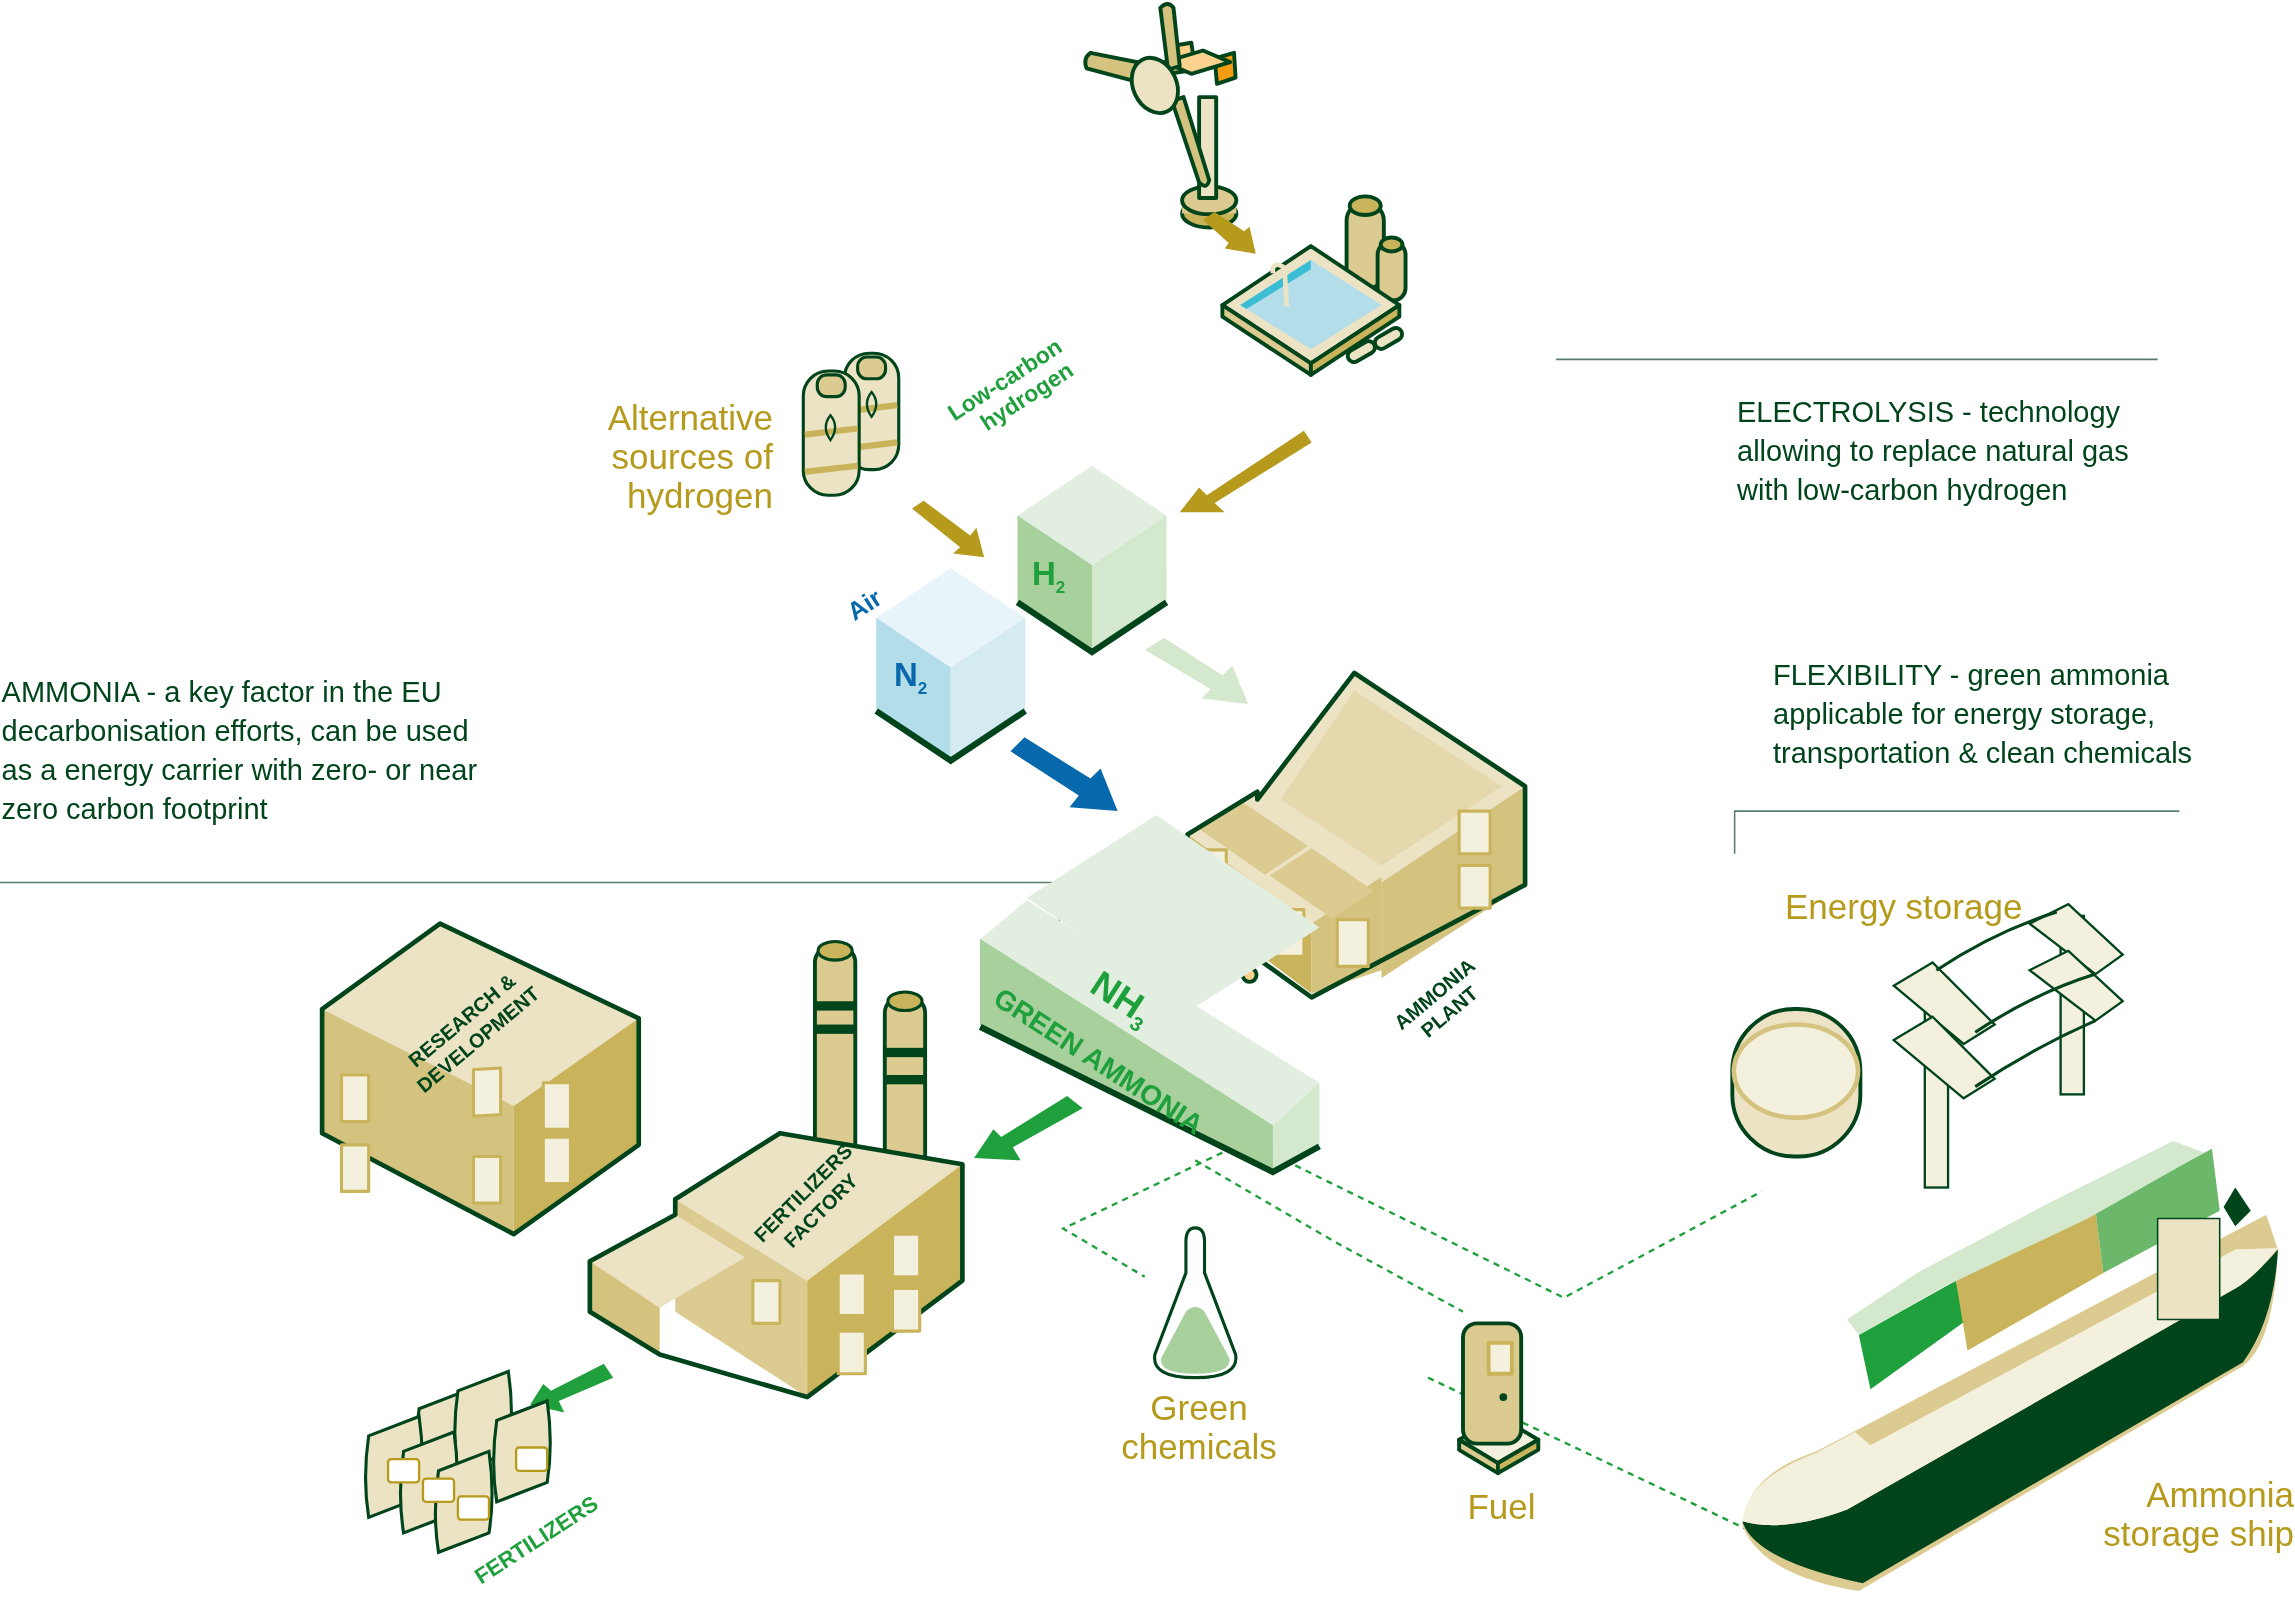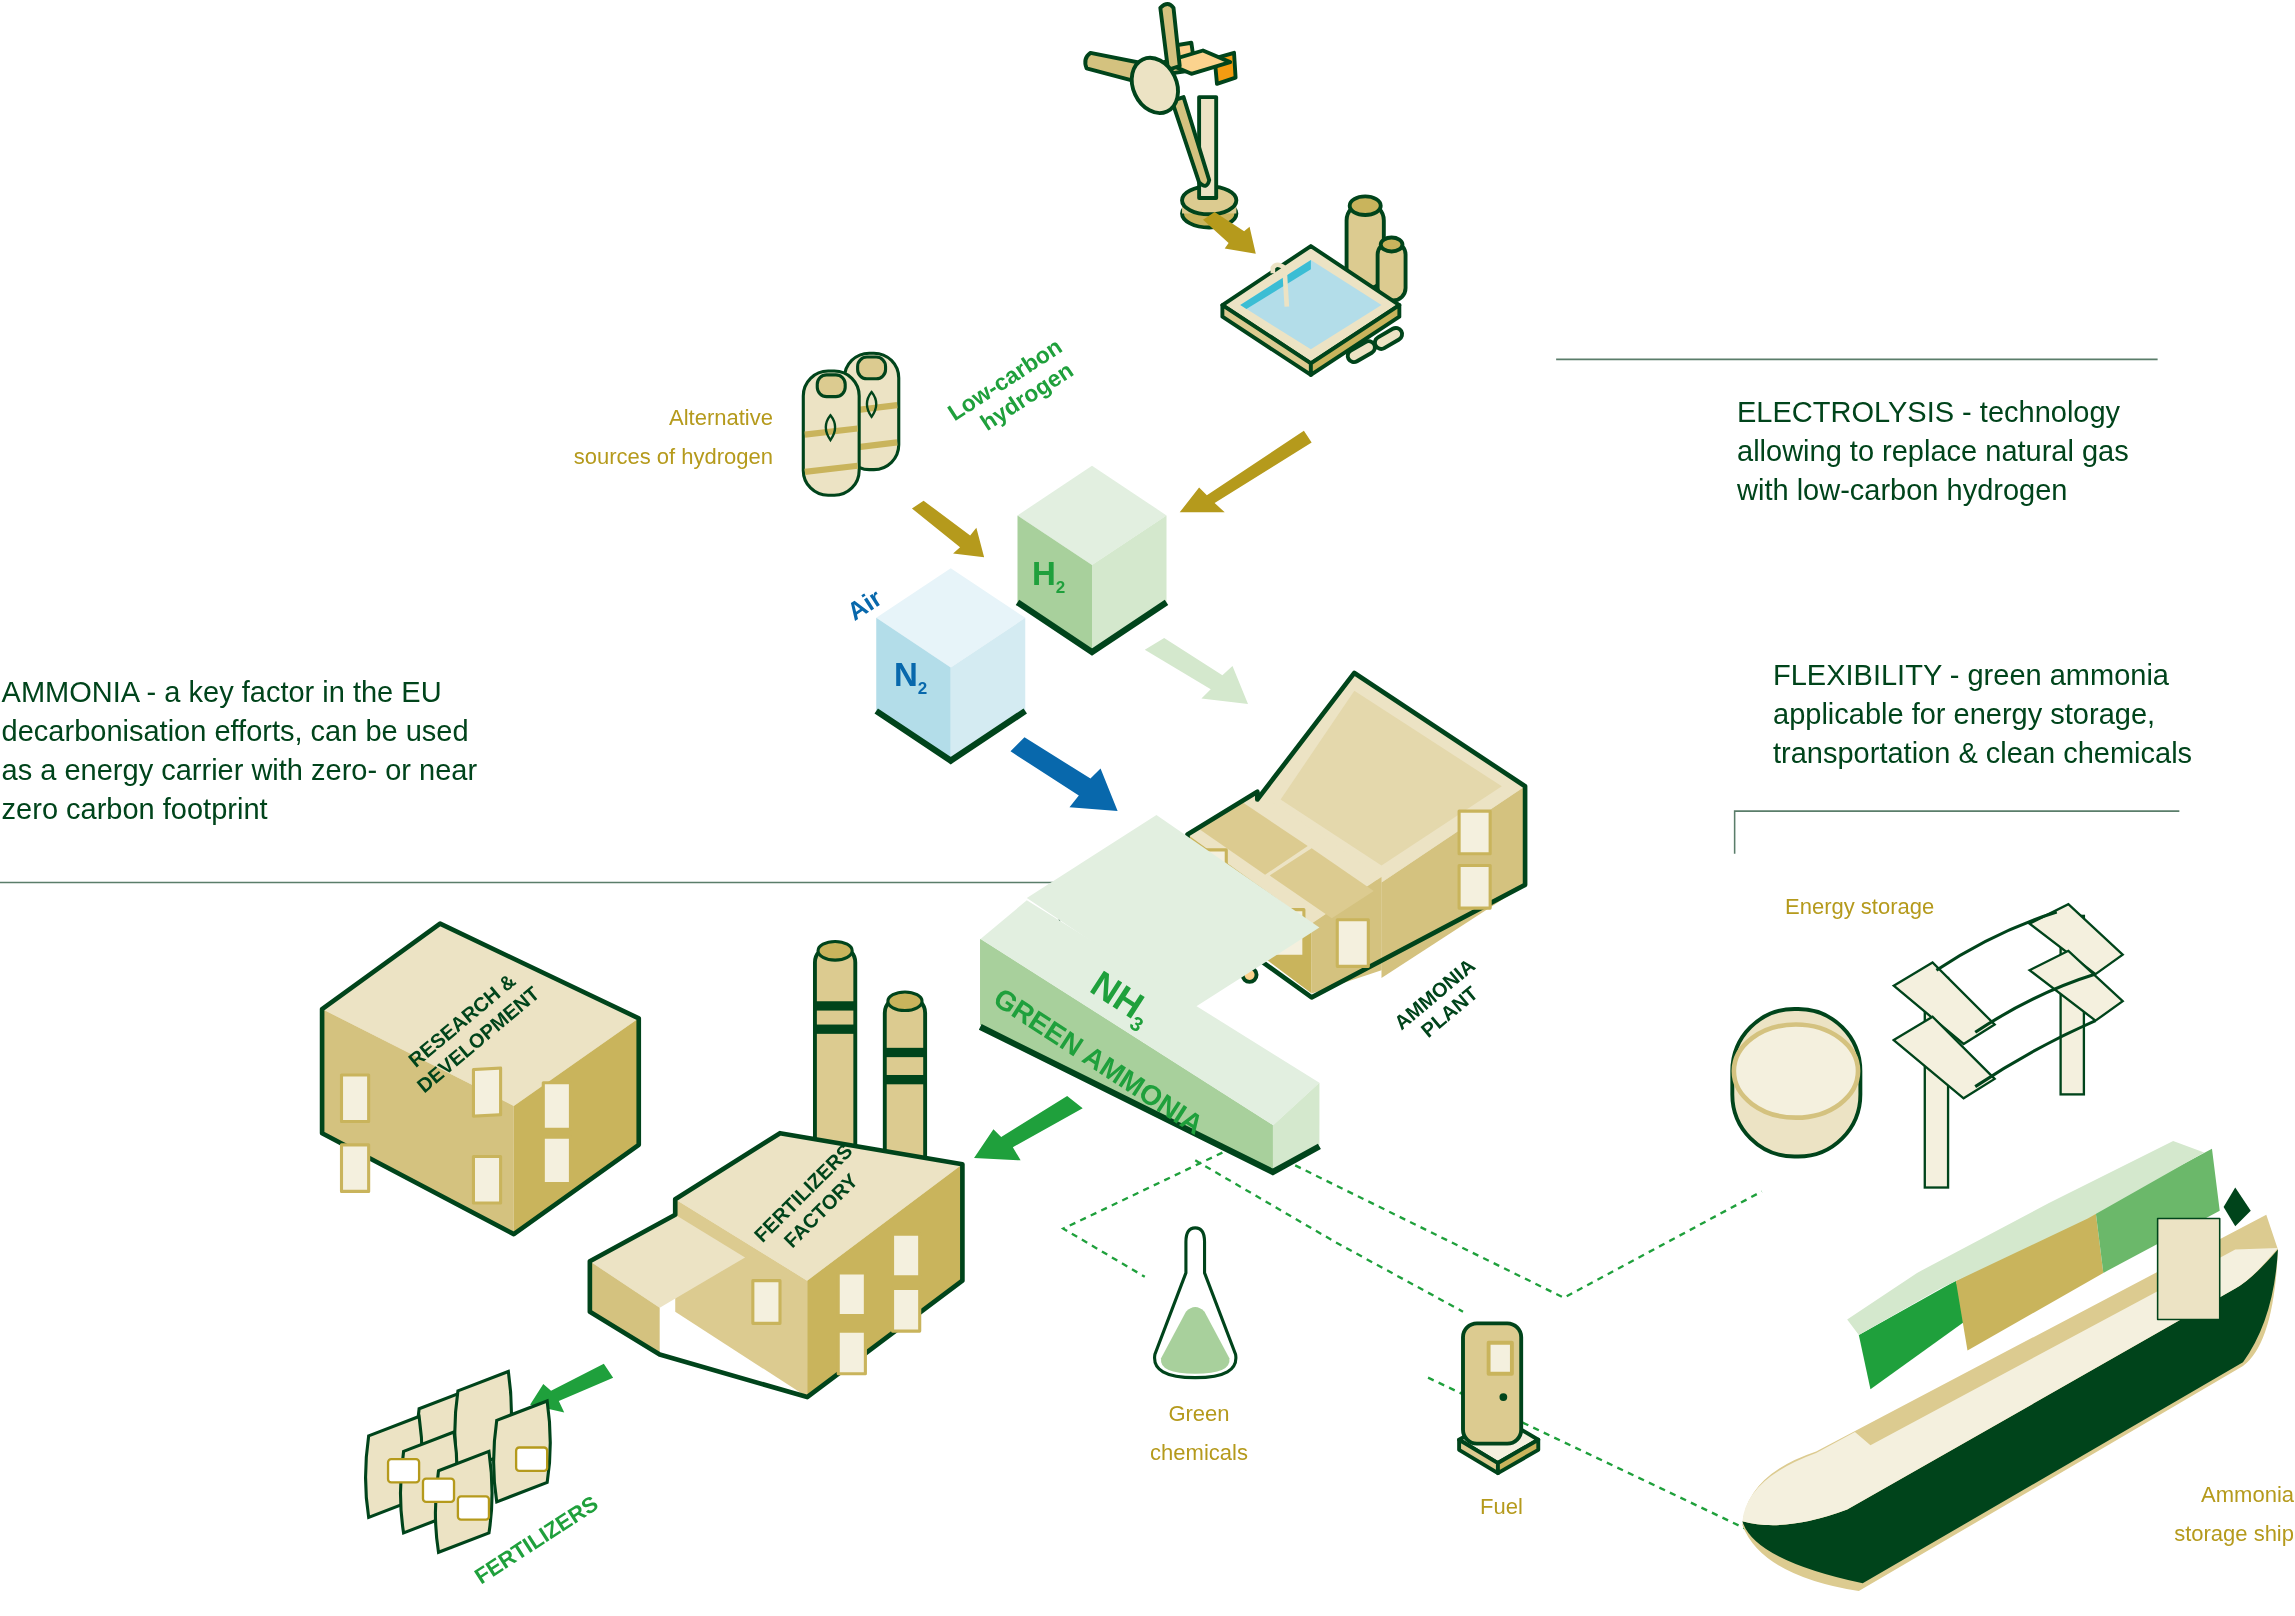--- a/index.html
+++ b/index.html
@@ -1,21 +1,21 @@
 <!DOCTYPE html>
 <html style="font-size:12.4px"><head>
 <meta charset="utf-8">
 <style>
   html, body { margin:0; padding:0; background:#ffffff; }
   body { width:2295px; height:1616px; position:relative; overflow:hidden; font-family:"Liberation Sans", sans-serif; }
   #stage { position:absolute; left:0; top:0; width:2295px; height:1616px; }
   .txt { position:absolute; font-family:"Liberation Sans", sans-serif; }
   .desc { color:#00441b; font-size:29px; line-height:39px; }
   .desc b { font-weight:normal; }
-  .label-gold { color:#b59a1c; font-size:22px; line-height:39px; }
+  .label-gold { color:#b59a1c; font-size:35px; line-height:39px; }
   .iso-label { font-family:"Liberation Sans", sans-serif; font-weight:bold; }
 </style>
 </head>
 <body>
 
 <div id="stage">
 
 <svg width="2295" height="1616" viewBox="0 0 2957 2082" xmlns="http://www.w3.org/2000/svg" style="position:absolute;left:0;top:0">
 
   <g stroke="#5a7d6a" stroke-width="2" fill="none">
@@ -248,21 +248,21 @@
   <div><b>AMMONIA</b><span> - a key factor in the EU</span></div>
   <div>decarbonisation efforts, can be used</div>
   <div>as a energy carrier with zero- or near</div>
   <div>zero carbon footprint</div>
 </div>
 
 <div class="txt label-gold" style="left:466px;top:398px;width:307px;text-align:right;">
   <div>Alternative</div>
   <div>sources of hydrogen</div>
 </div>
-<div class="txt label-gold" style="left:1102px;top:1388px;width:194px;text-align:center;margin-top:6px;">
+<div class="txt label-gold" style="left:1102px;top:1388px;width:194px;text-align:center;">
   <div>Green</div>
   <div>chemicals</div>
 </div>
 <div class="txt label-gold" style="left:1459px;top:1487px;width:85px;text-align:center;">Fuel</div>
 <div class="txt label-gold" style="left:1737px;top:887px;margin-left:48px;">Energy storage</div>
 <div class="txt label-gold" style="left:2096px;top:1475px;width:198px;text-align:right;">
   <div>Ammonia</div>
   <div>storage ship</div>
 </div>
 

